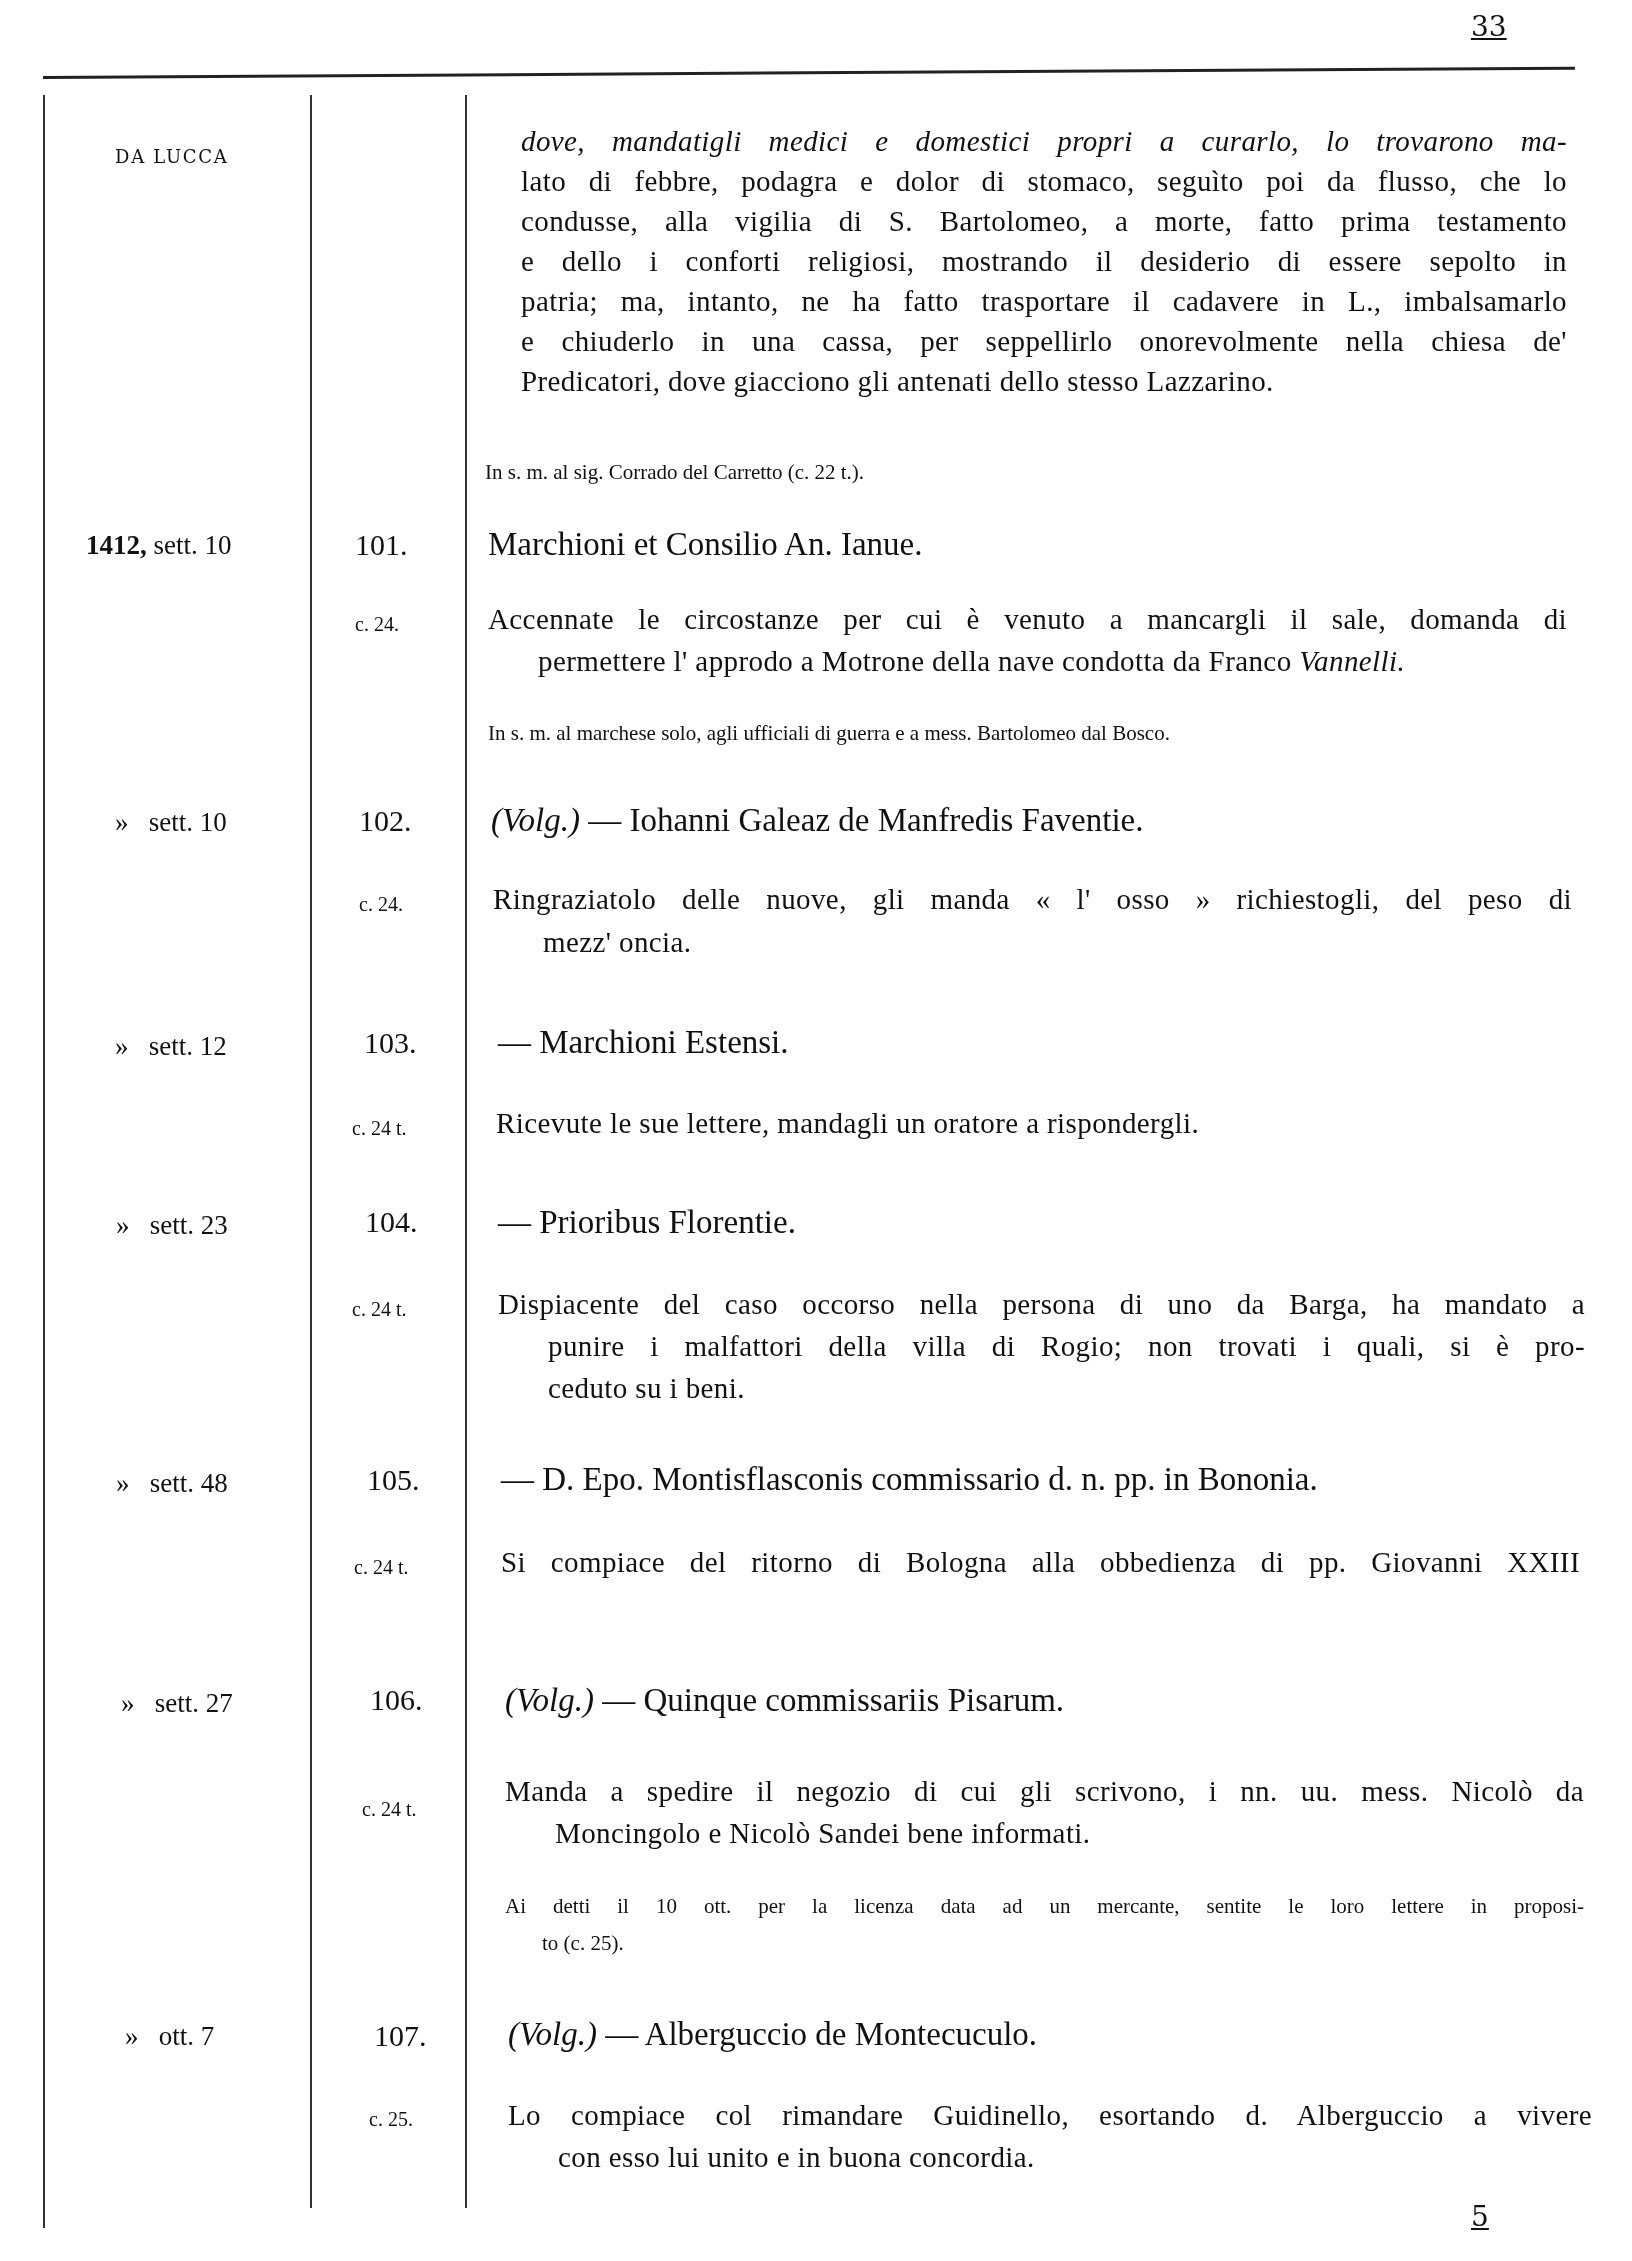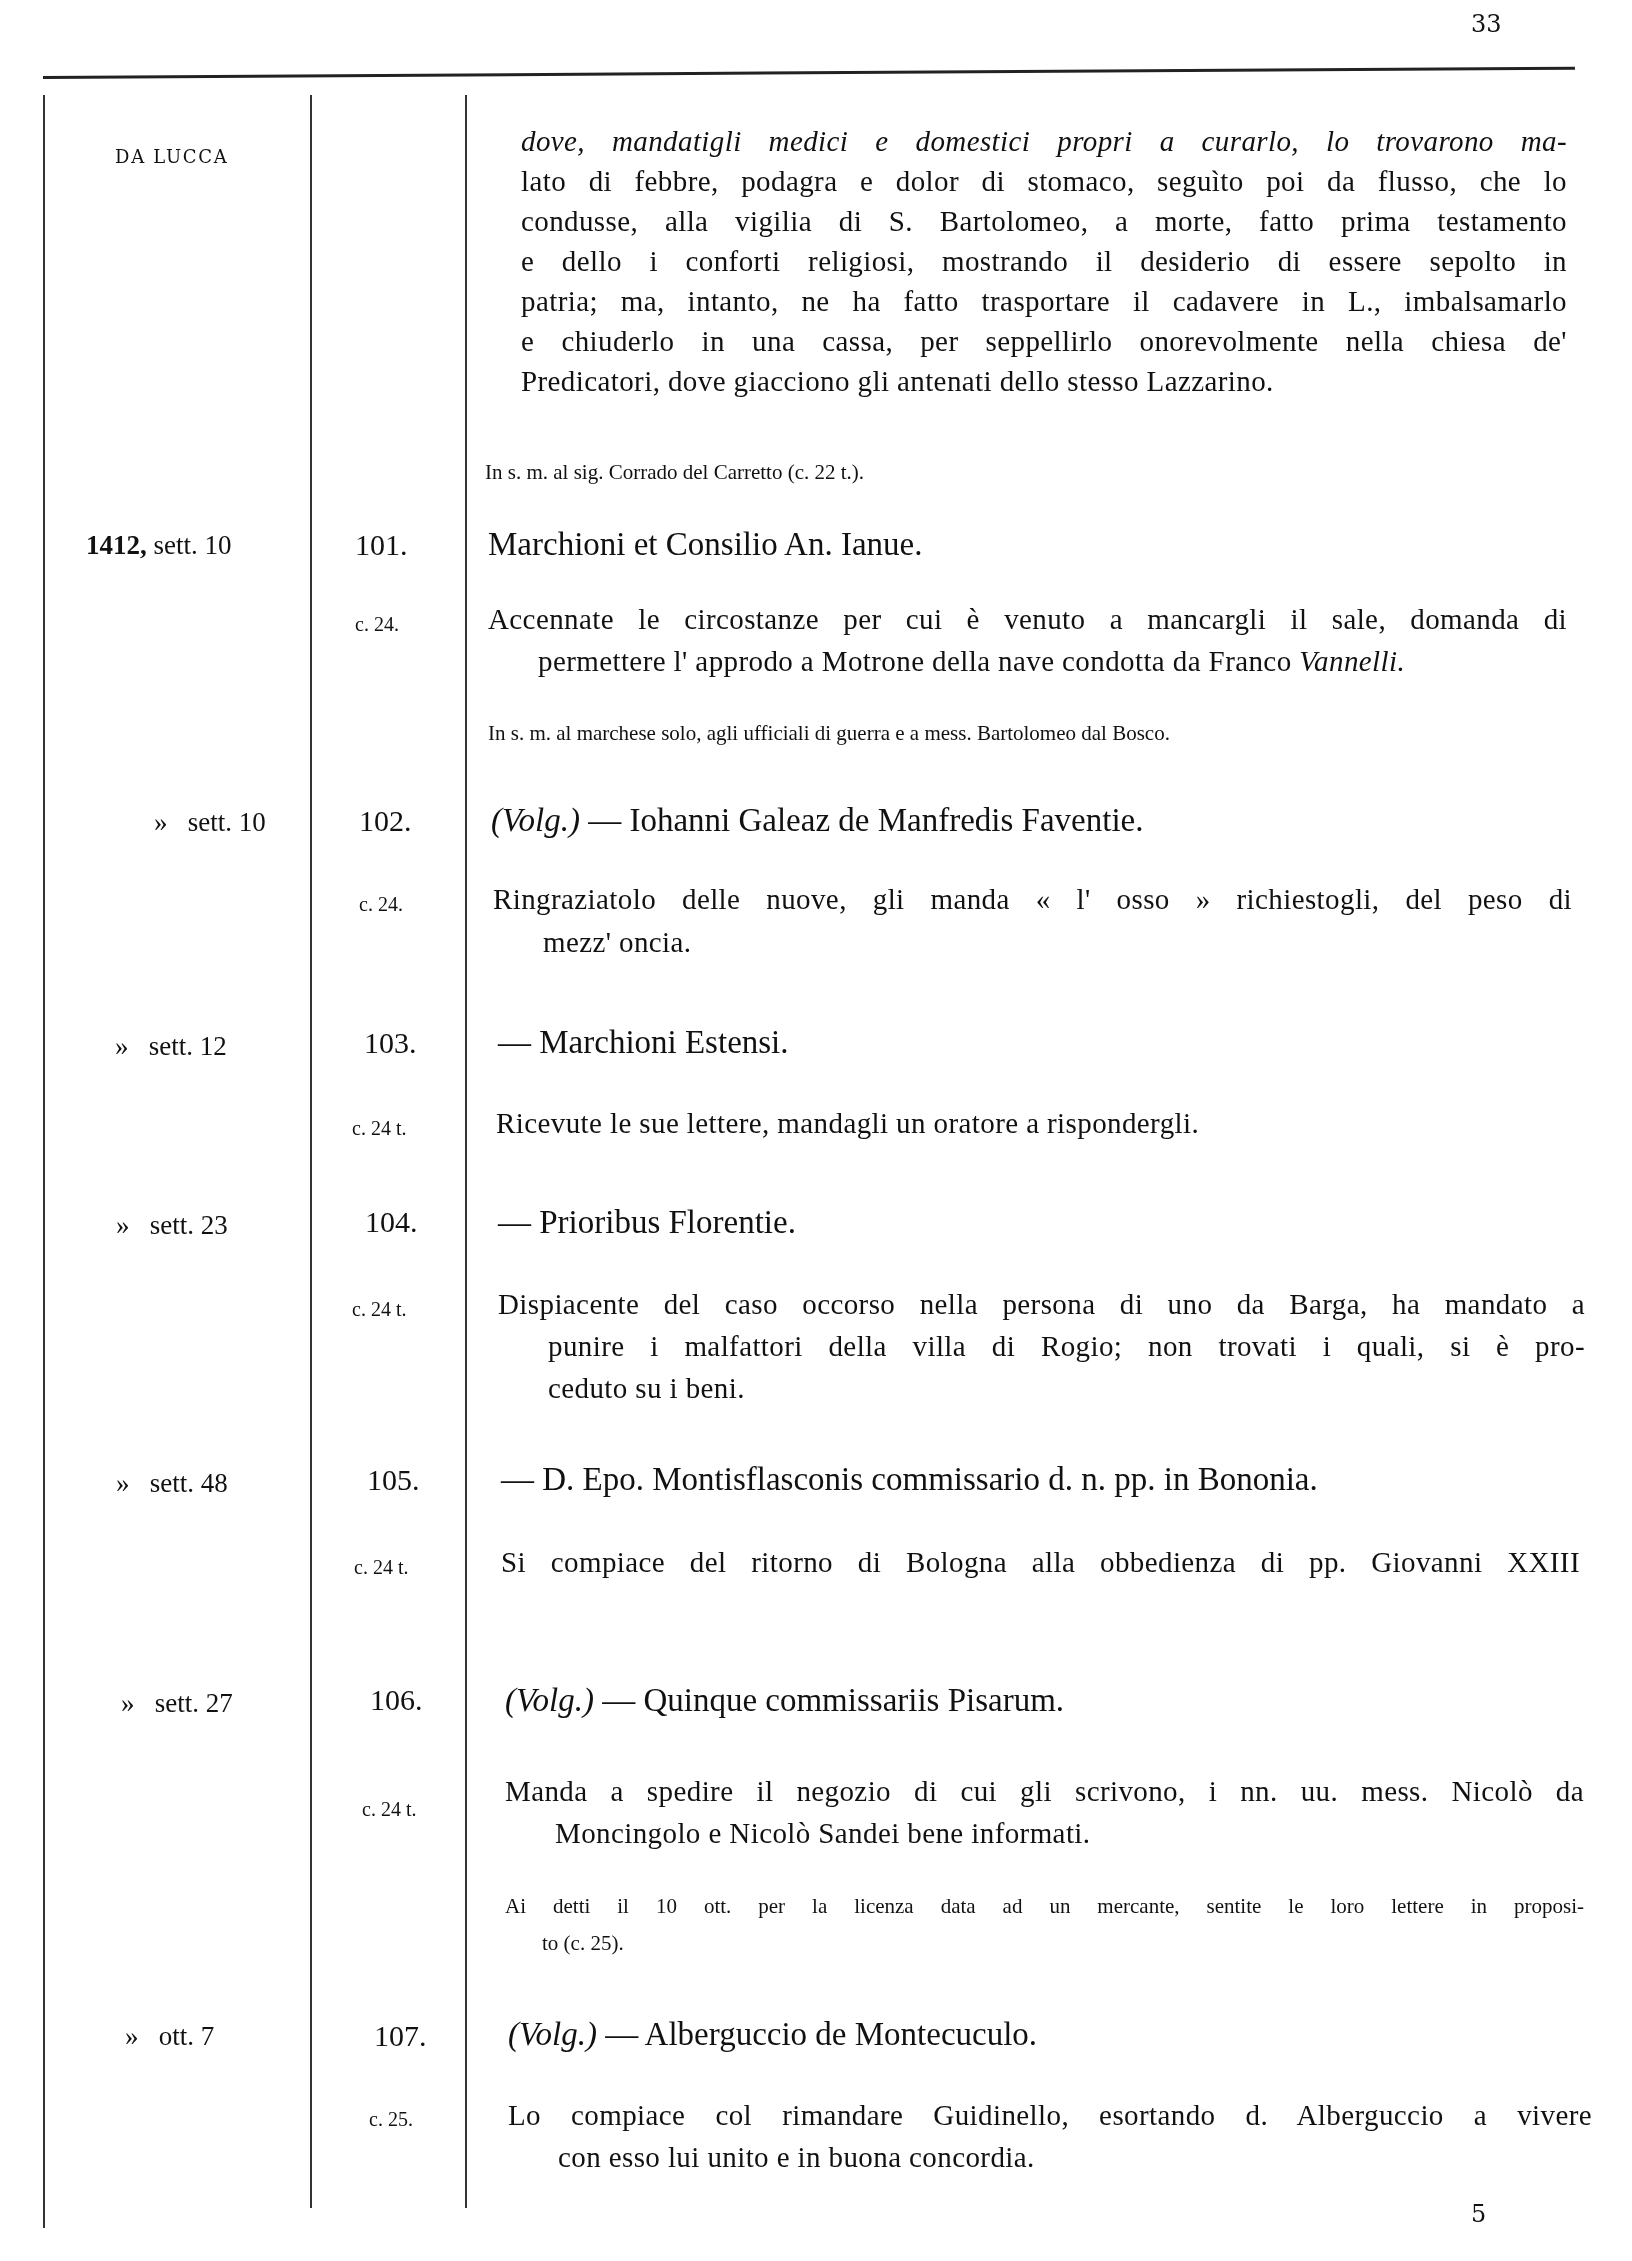--- a/index.html
+++ b/index.html
@@ -1,19 +1,19 @@
 <!DOCTYPE html>
 <html style="font-size:13.3px"><head>
 <meta charset="utf-8">
 <style>
   html, body { margin: 0; padding: 0; background: #ffffff; }
   body { width: 1633px; height: 2261px; position: relative; overflow: hidden;
          font-family: "DejaVu Serif", "Liberation Serif", serif; color: #111; }
   .abs { position: absolute; white-space: nowrap; }
-  .pgnum { font-size: 24px; }
+  .pgnum { font-size: 28px; text-decoration: underline; }
   .rule-top { position: absolute; left: 43px; top: 76px; width: 1532px; height: 2.5px; background: #222; transform: rotate(-0.35deg); transform-origin: left center; }
   .vline { position: absolute; width: 1.7px; background: #333; }
   .hdr-left { font-size: 18px; letter-spacing: 1.7px; }
   .body-line { font-size: 29px; font-family: "Liberation Serif", "DejaVu Serif", serif; letter-spacing: 0.4px; }
   .small-note { font-size: 21px; font-family: "Liberation Serif", "DejaVu Serif", serif; }
   .date { font-size: 27px; font-family: "Liberation Serif", serif; }
   .date b { font-weight: bold; }
   .num { font-size: 30px; font-family: "Liberation Serif", serif; }
   .carta { font-size: 20px; font-family: "Liberation Serif", serif; }
   .title { font-size: 33px; font-family: "Liberation Serif", "DejaVu Serif", serif; }
@@ -51,21 +51,21 @@
   <div class="abs title" style="left:488px; top:526px;">Marchioni et Consilio An. Ianue.</div>
   <div class="abs carta" style="left:355px; top:613px;">c. 24.</div>
   <div style="position:absolute; left:488px; top:603px; width:1079px;">
     <span class="body-line justify" style="height:42px;">Accennate le circostanze per cui è venuto a mancargli il sale, domanda di</span>
     <span class="body-line" style="display:block; padding-left:50px;"><span>permettere l' approdo a Motrone della nave condotta da Franco </span><span class="it">Vannelli.</span></span>
   </div>
   <div class="abs small-note" style="left:488px; top:721px;">In s. m. al marchese solo, agli ufficiali di guerra e a mess. Bartolomeo dal Bosco.</div>
 </div>
 
 <div>
-  <div class="abs date" style="left:115px; top:807px;margin-left:39px;">
+  <div class="abs date" style="left:115px; top:807px;">
     <span>»</span>&nbsp;&nbsp; <span>sett. 10</span>
   </div>
   <div class="abs num" style="left:359px; top:804px;">102.</div>
   <div class="abs title" style="left:491px; top:802px;">
     <span class="it">(Volg.)</span> <span>— Iohanni Galeaz de Manfredis Faventie.</span>
   </div>
   <div class="abs carta" style="left:359px; top:893px;">c. 24.</div>
   <div style="position:absolute; left:493px; top:883px; width:1079px;">
     <span class="body-line justify" style="height:43px;">Ringraziatolo delle nuove, gli manda « l' osso » richiestogli, del peso di</span>
     <span class="body-line" style="display:block; padding-left:50px;">mezz' oncia.</span>

